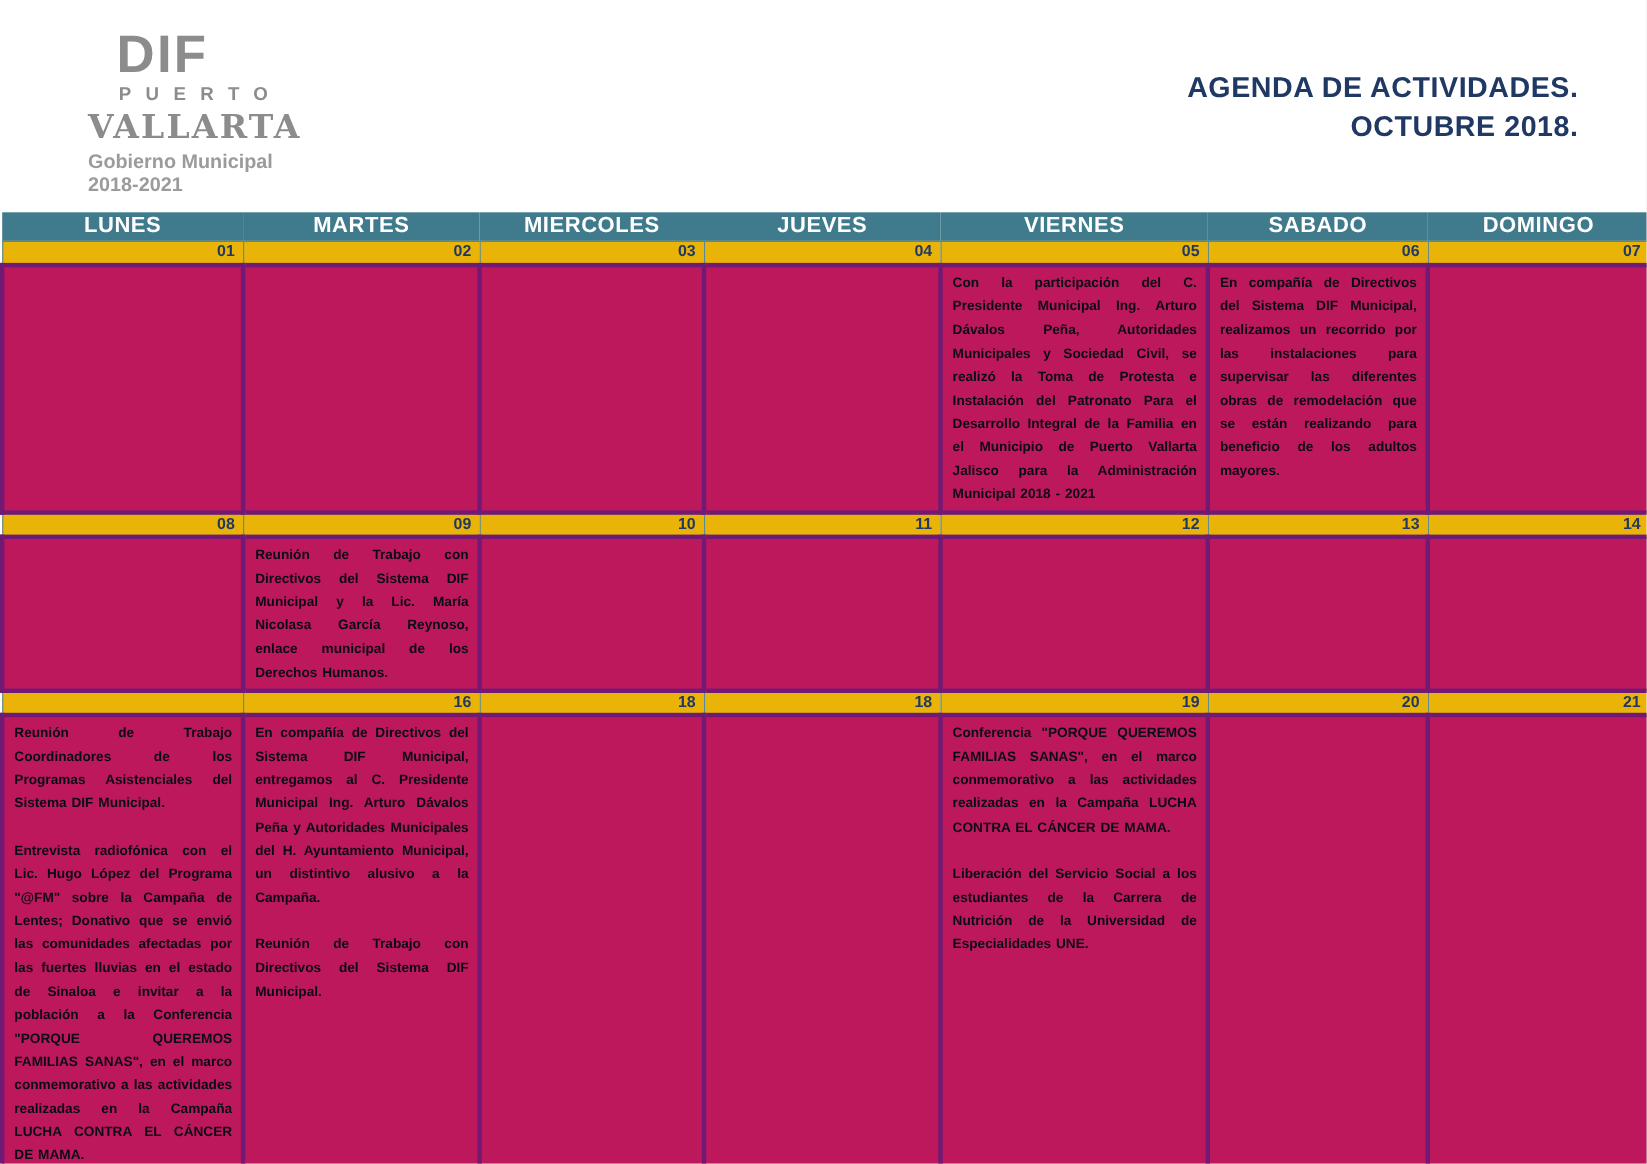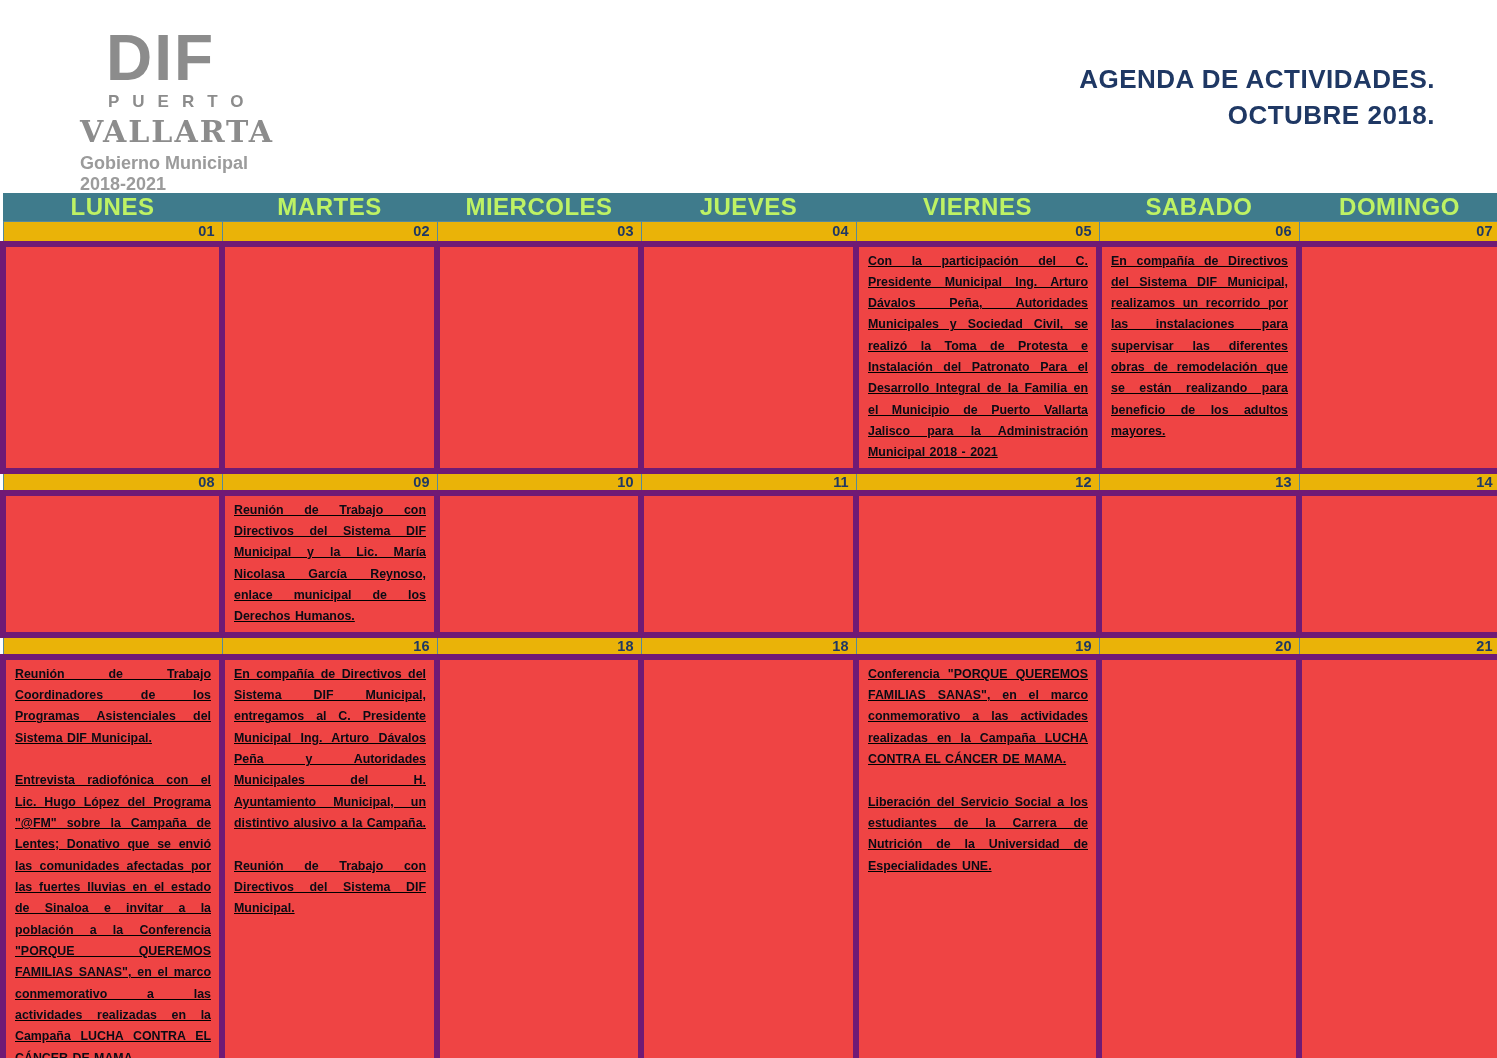--- a/index.html
+++ b/index.html
@@ -4,49 +4,49 @@
 <style>
   * { margin:0; padding:0; box-sizing:border-box; }
   html,body { background:#e8e8e8; }
   .page {
     position:relative; width:1497px; height:1058px; background:#ffffff;
     font-family:"Liberation Sans", sans-serif; overflow:hidden; margin:0 auto;
   }
 
   
   .logo { position:absolute; left:80px; top:26px; color:#8c8c8c; width:190px; }
-  .logo-dif { font-size:64px; font-weight:bold; letter-spacing:2px; line-height:1.0; padding-left:26px; color:#8c8c8c; }
+  .logo-dif { font-size:48px; font-weight:bold; letter-spacing:2px; line-height:1.0; padding-left:26px; color:#8c8c8c; }
   .logo-puerto { font-size:17px; font-weight:bold; letter-spacing:13px; padding-left:28px; margin-top:2px; color:#8c8c8c; }
   .logo-vallarta { font-family:"DejaVu Serif", serif; font-size:30px; font-weight:bold; letter-spacing:2px; margin-top:2px; color:#8c8c8c; }
   .logo-gob { font-size:18px; font-weight:bold; color:#9b9b9b; margin-top:4px; }
 
   
   .title {
     position:absolute; top:62px; right:62px; text-align:right;
     color:#1f3864; font-weight:bold; font-size:26px; line-height:1.37; letter-spacing:0.5px;
   }
 
   
   table.cal {
     position:absolute; top:193px; left:0; width:1497px;
     border-collapse:collapse; table-layout:fixed;
   }
   tr.day-header-row { height:26px; }
   tr.day-header-row th {
-    background:#3f7b8c; color:#bef264; font-size:24px; font-weight:bold;
+    background:#3f7b8c; color:#ffffff; font-size:20px; font-weight:bold;
     letter-spacing:0.5px; text-align:center; vertical-align:middle; border:none;
   }
   tr.date-row { height:22px; }
   tr.date-row td {
     background:#eab308; border:1px solid #55899b;
     color:#1f3864; font-size:14.5px; font-weight:bold;
     text-align:right; vertical-align:middle; padding:0 7px 0 0;
   }
   tr.content-row td {
-    background:#ef4444; border:6px solid #701a75; vertical-align:top;text-decoration:underline;
+    background:#be185d; border:4px solid #701a75; vertical-align:top;
   }
   tr.content-row-1 { height:152px; }
   tr.content-row-2 { height:103px; }
   tr.content-row-3 { height:412px; }
   .cell-text {
     padding:4px 8px 4px 9px;
     font-size:12.4px; font-weight:bold; color:#0b0b14;
     line-height:1.72; text-align:justify; white-space:pre-line;
     word-spacing:1px;
   }

